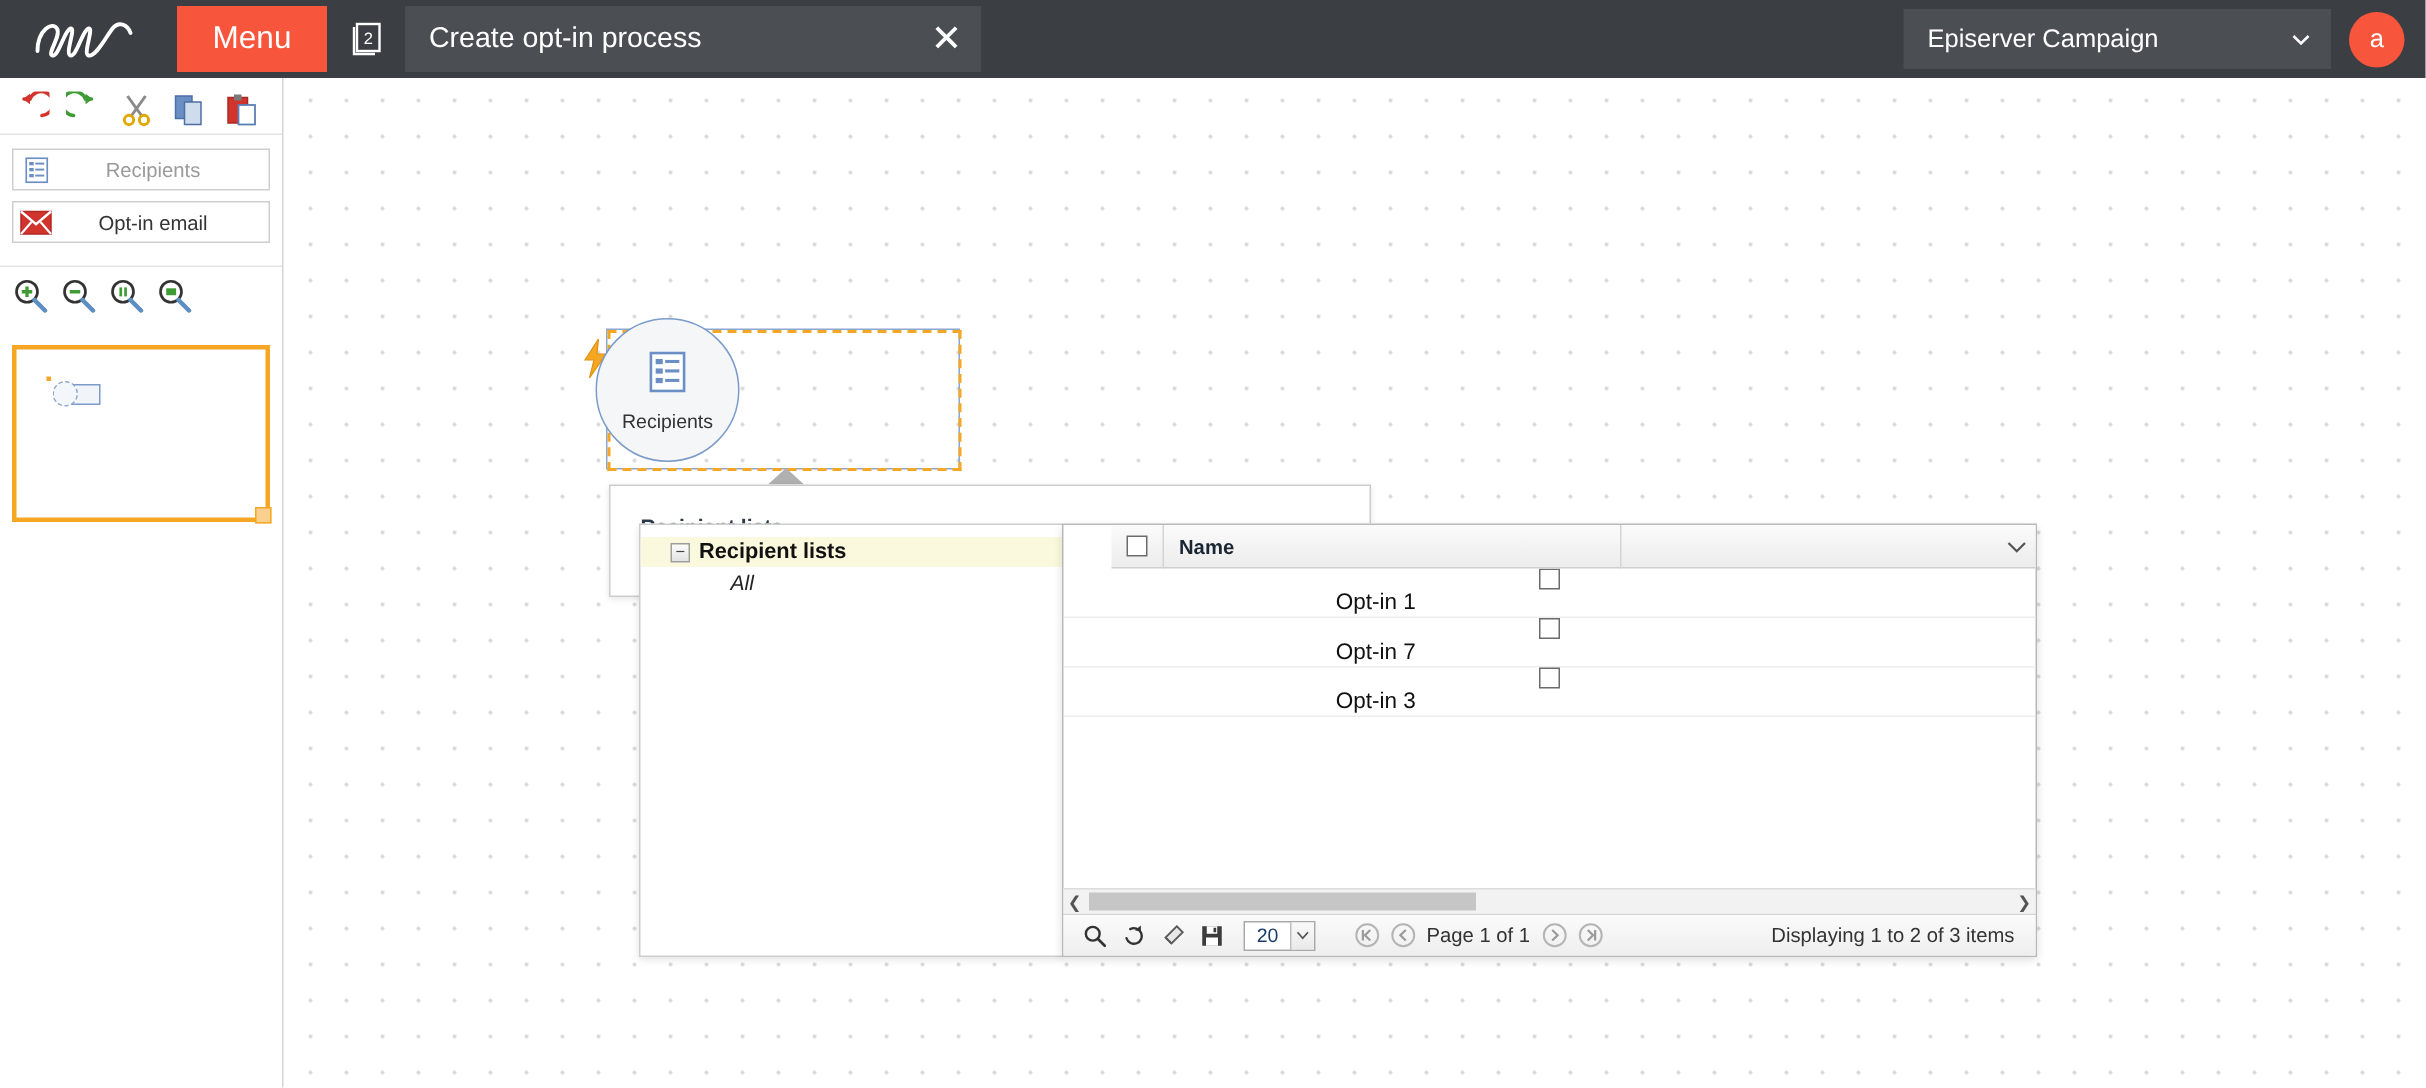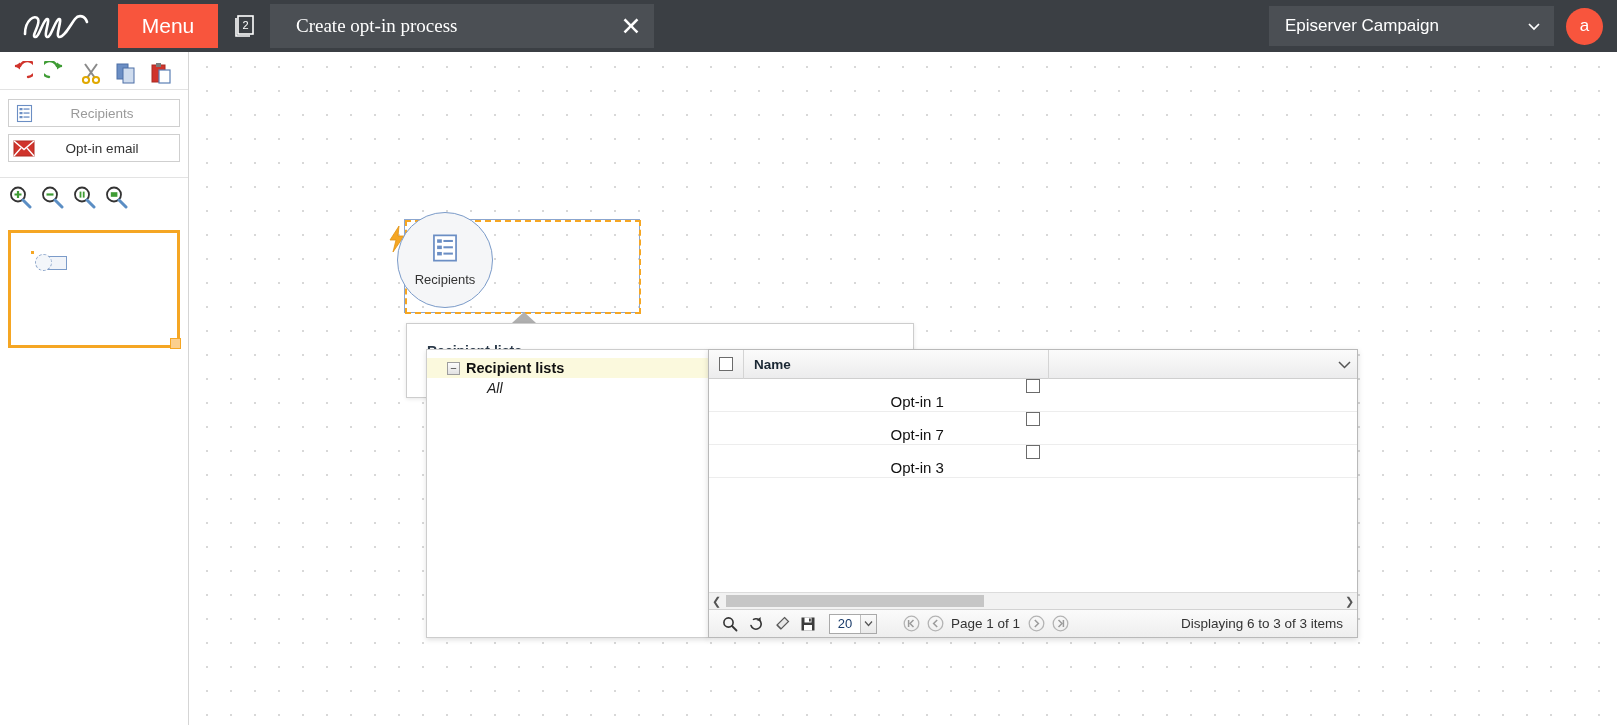--- a/index.html
+++ b/index.html
@@ -35,22 +35,22 @@
     cursor: pointer;
   }
   #tab-strip {
     width: 384px; height: 44px;
     background: #4b4f54;
     display: flex; align-items: center;
     position: relative;
   }
   #tab-title {
     color: #ffffff; font-size: 19px;
-    padding-left: 26px; flex: 1;
-    white-space: nowrap; overflow: hidden; font-family: Liberation Serif, serif;
+    padding-left: 16px; flex: 1;
+    white-space: nowrap; overflow: hidden;
   }
   #tab-close {
     width: 46px; height: 44px; color: #fff;
     display: flex; align-items: center; justify-content: center;
     font-size: 25px; cursor: pointer; font-weight: 300;
   }
   #topbar-right {
     margin-left: auto; display: flex; align-items: center;
     padding-right: 14px; gap: 12px;
   }
@@ -238,21 +238,21 @@
     position: absolute; left: 518px; top: 297px;
     width: 650px; height: 289px;
     background: #fff; border: 1px solid #b9b9b9;
     box-shadow: 0 2px 6px rgba(0,0,0,.14);
     display: flex; flex-direction: column;
   }
   #grid-head {
     height: 29px; display: flex;
     background: linear-gradient(#fbfbfb,#ececed);
     border-bottom: 1px solid #cfcfcf;
-    align-items: center; position: relative;
+    align-items: center; position: relative; margin-left: 32px;
   }
   .hcell {
     height: 29px; display: flex; align-items: center;
     font-size: 13.5px; font-weight: bold; color: #1a2733;
     border-right: 1px solid #d4d4d4;
   }
   #h-check { width: 35px; justify-content: center; border-right: 1px solid #d4d4d4; }
   #h-name { width: 305px; padding-left: 10px; }
   #h-desc { flex: 1; padding-left: 10px; border-right: none; }
   #h-menu {
@@ -621,16 +621,16 @@
         </div>
         <div class="pgbtn">
           <svg width="17" height="17" viewBox="0 0 17 17">
             <circle cx="8.5" cy="8.5" r="7.3" fill="none" stroke="#b4b4b4" stroke-width="1.3"></circle>
             <path d="M6.5 5 L10 8.5 L6.5 12" fill="none" stroke="#9b9b9b" stroke-width="1.5"></path>
             <path d="M11.4 5 L11.4 12" stroke="#9b9b9b" stroke-width="1.5"></path>
           </svg>
         </div>
       </div>
 
-      <div id="display-info">Displaying 6 to 3 of 3 items</div>
+      <div id="display-info">Displaying 1 to 2 of 3 items</div>
     </div>
   </div>
 </div>
 
 </body></html>

